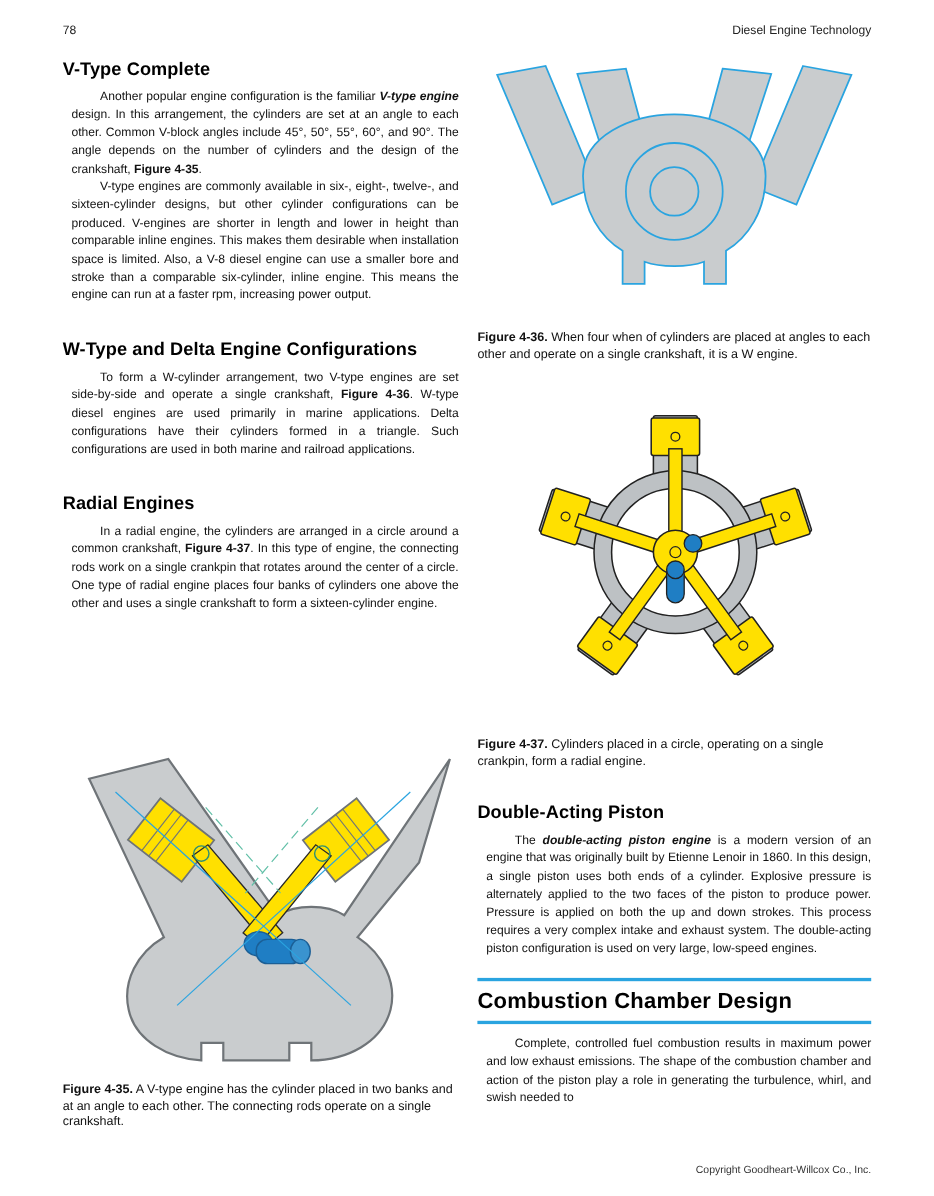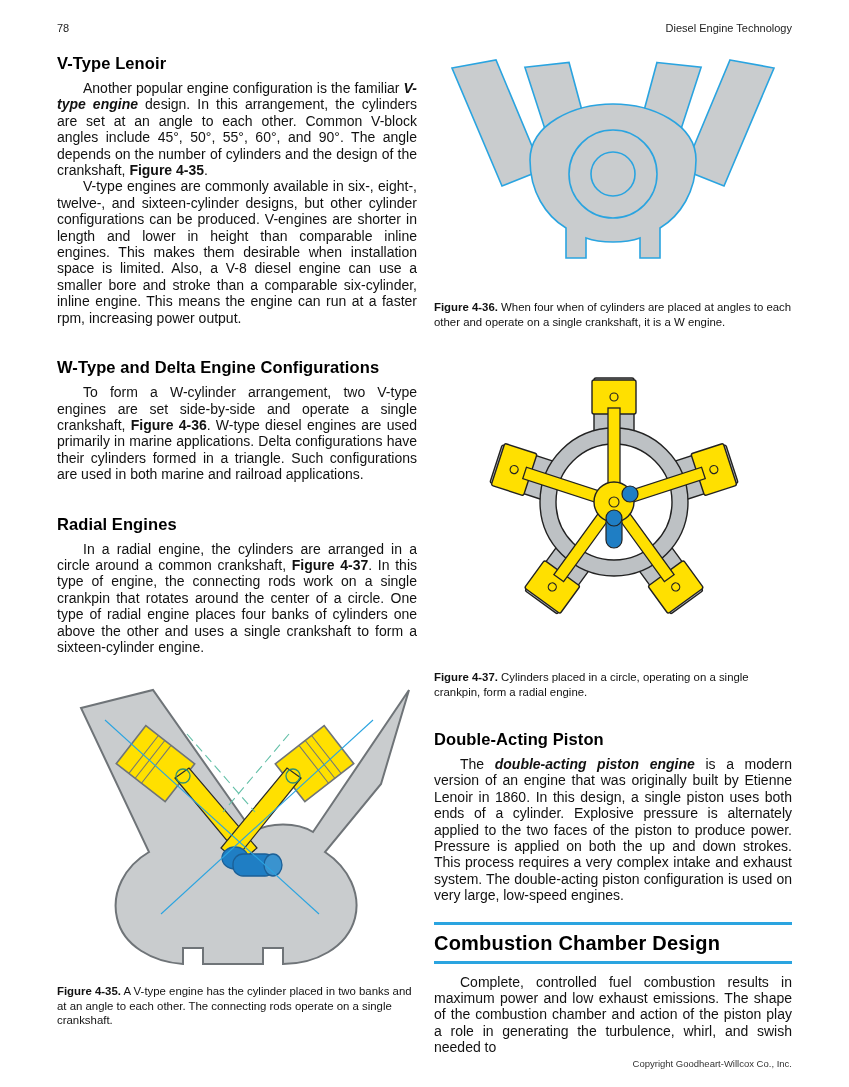--- a/index.html
+++ b/index.html
@@ -52,24 +52,24 @@
   h2.sec {
     font-family: "Liberation Sans", sans-serif;
     font-size: 16.5px;
     font-weight: bold;
     letter-spacing: 0.1px;
     margin: 0 0 7px 0;
     color: #000;
   }
   h2.sec.gap { margin-top: 32px; }
   p.body {
-    font-size: 14px;
+    font-size: 11px;
     line-height: 16.4px;
     text-align: justify;
-    margin: 0 0 0 0;
+    margin: 0 0 0 8px;
     text-indent: 26px;
     color: #111;
   }
   .bold { font-weight: bold; }
   .bolditalic { font-weight: bold; font-style: italic; }
 
   
   .caption {
     font-size: 11.4px;
     line-height: 14.6px;
@@ -109,21 +109,21 @@
 </head>
 <body>
 
 <div class="page">
 
   <div class="page-num">78</div>
   <div class="running-head">Diesel Engine Technology</div>
 
   <div class="col-left">
 
-    <h2 class="sec">V-Type Lenoir</h2>
+    <h2 class="sec">V-Type Complete</h2>
     <p class="body">
       
       Another popular engine configuration is the familiar
       <span class="bolditalic">V-type engine</span>
       design. In this arrangement, the cylinders are set at an angle to each other. Common V-block angles include 45°, 50°, 55°, 60°, and 90°. The angle depends on the number of cylinders and the design of the crankshaft,
       <span class="bold">Figure 4-35</span>.
     </p>
     <p class="body">
       V-type engines are commonly available in six-, eight-, twelve-, and sixteen-cylinder designs, but other cylinder configurations can be produced. V-engines are shorter in length and lower in height than comparable inline engines. This makes them desirable when installation space is limited. Also, a V-8 diesel engine can use a smaller bore and stroke than a comparable six-cylinder, inline engine. This means the engine can run at a faster rpm, increasing power output.
     </p>

